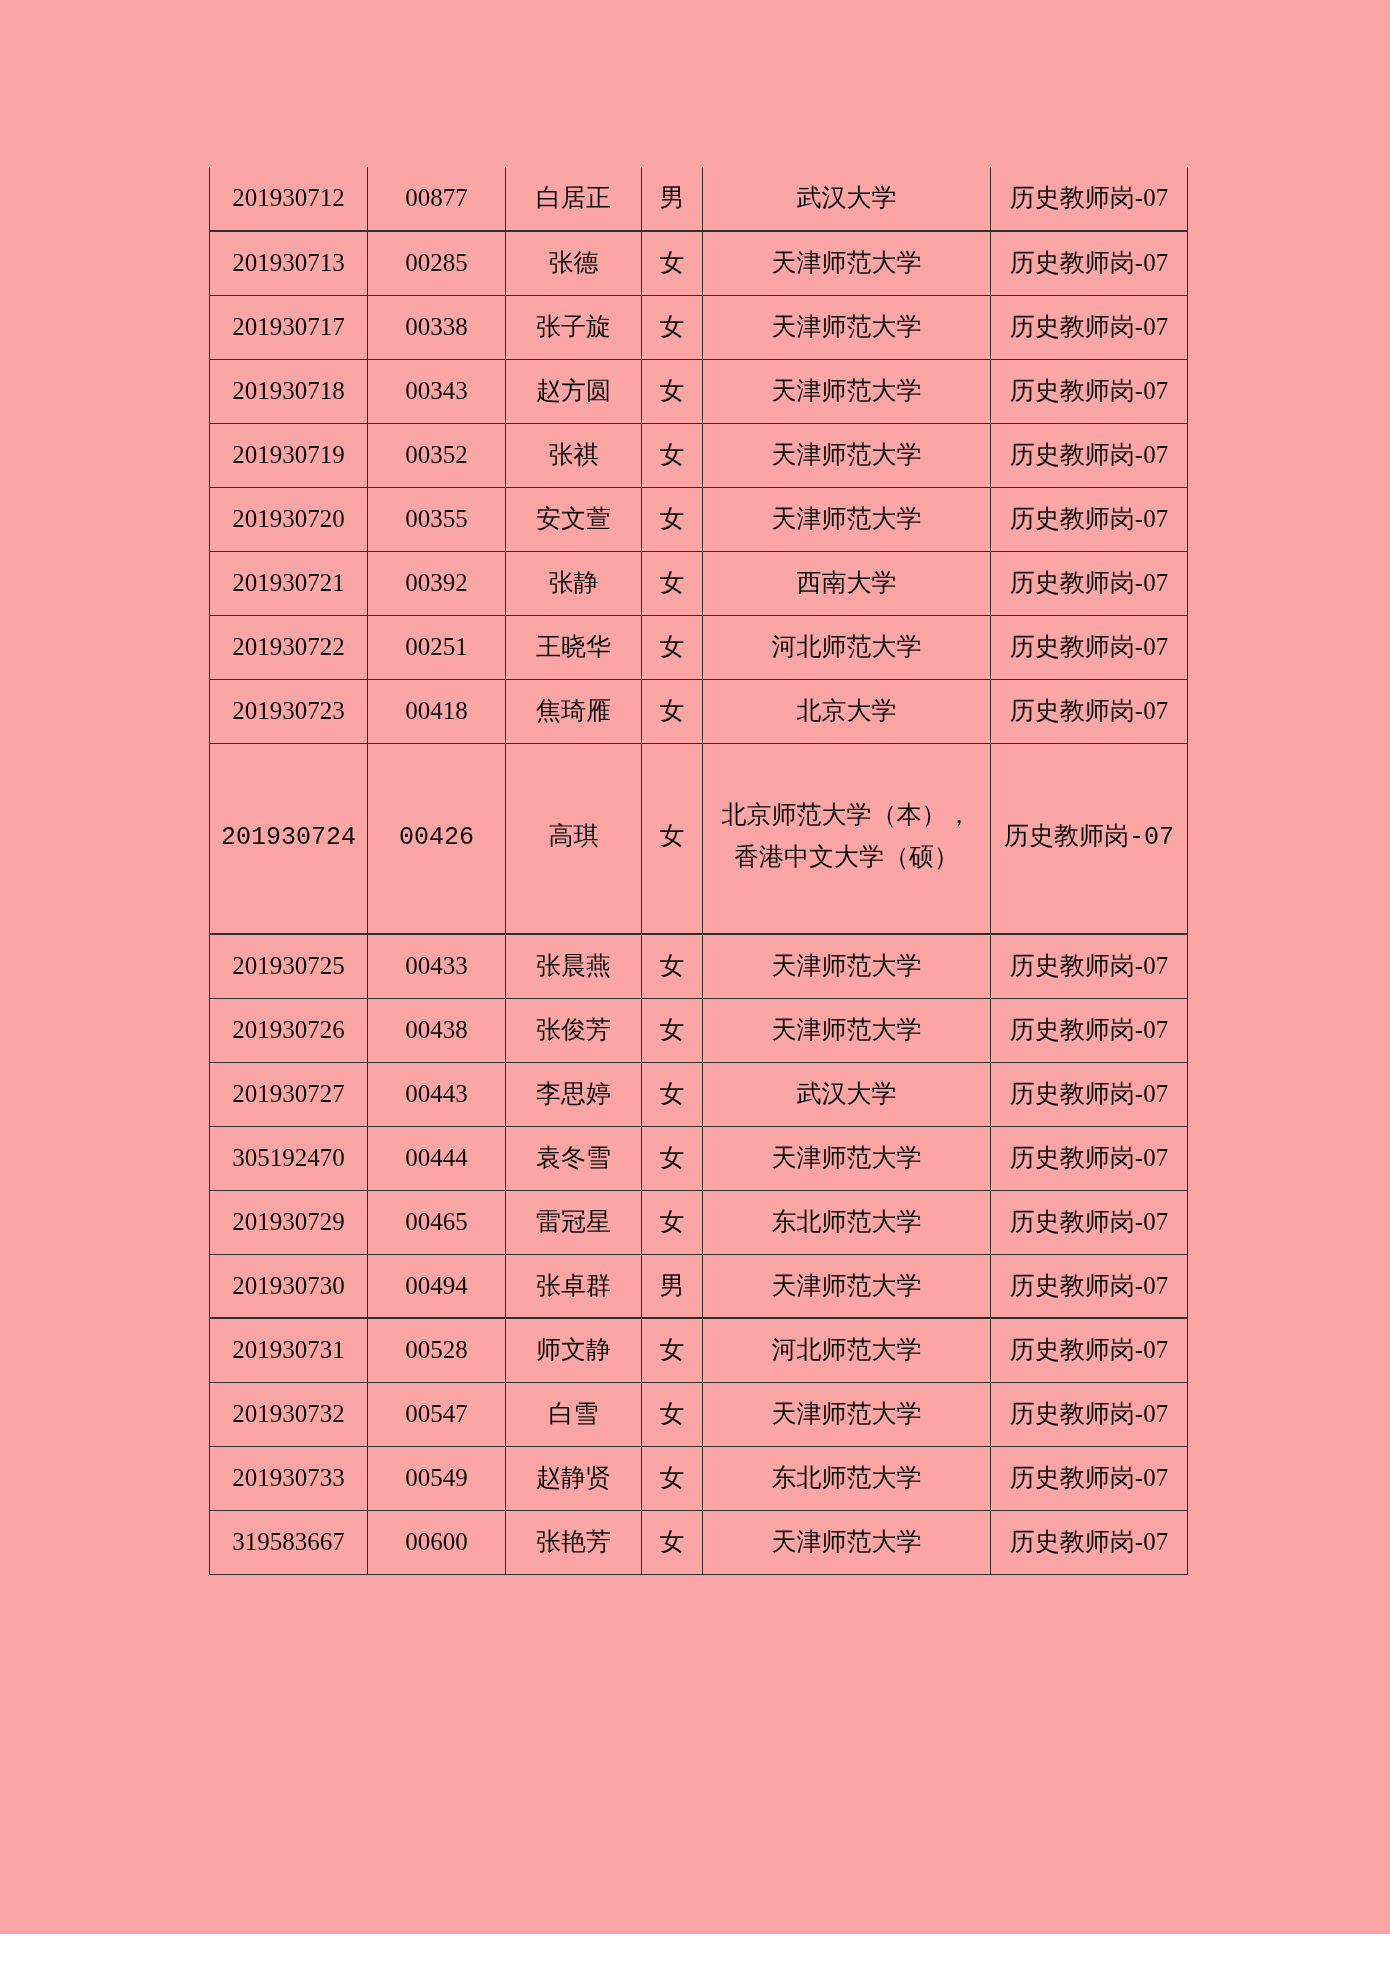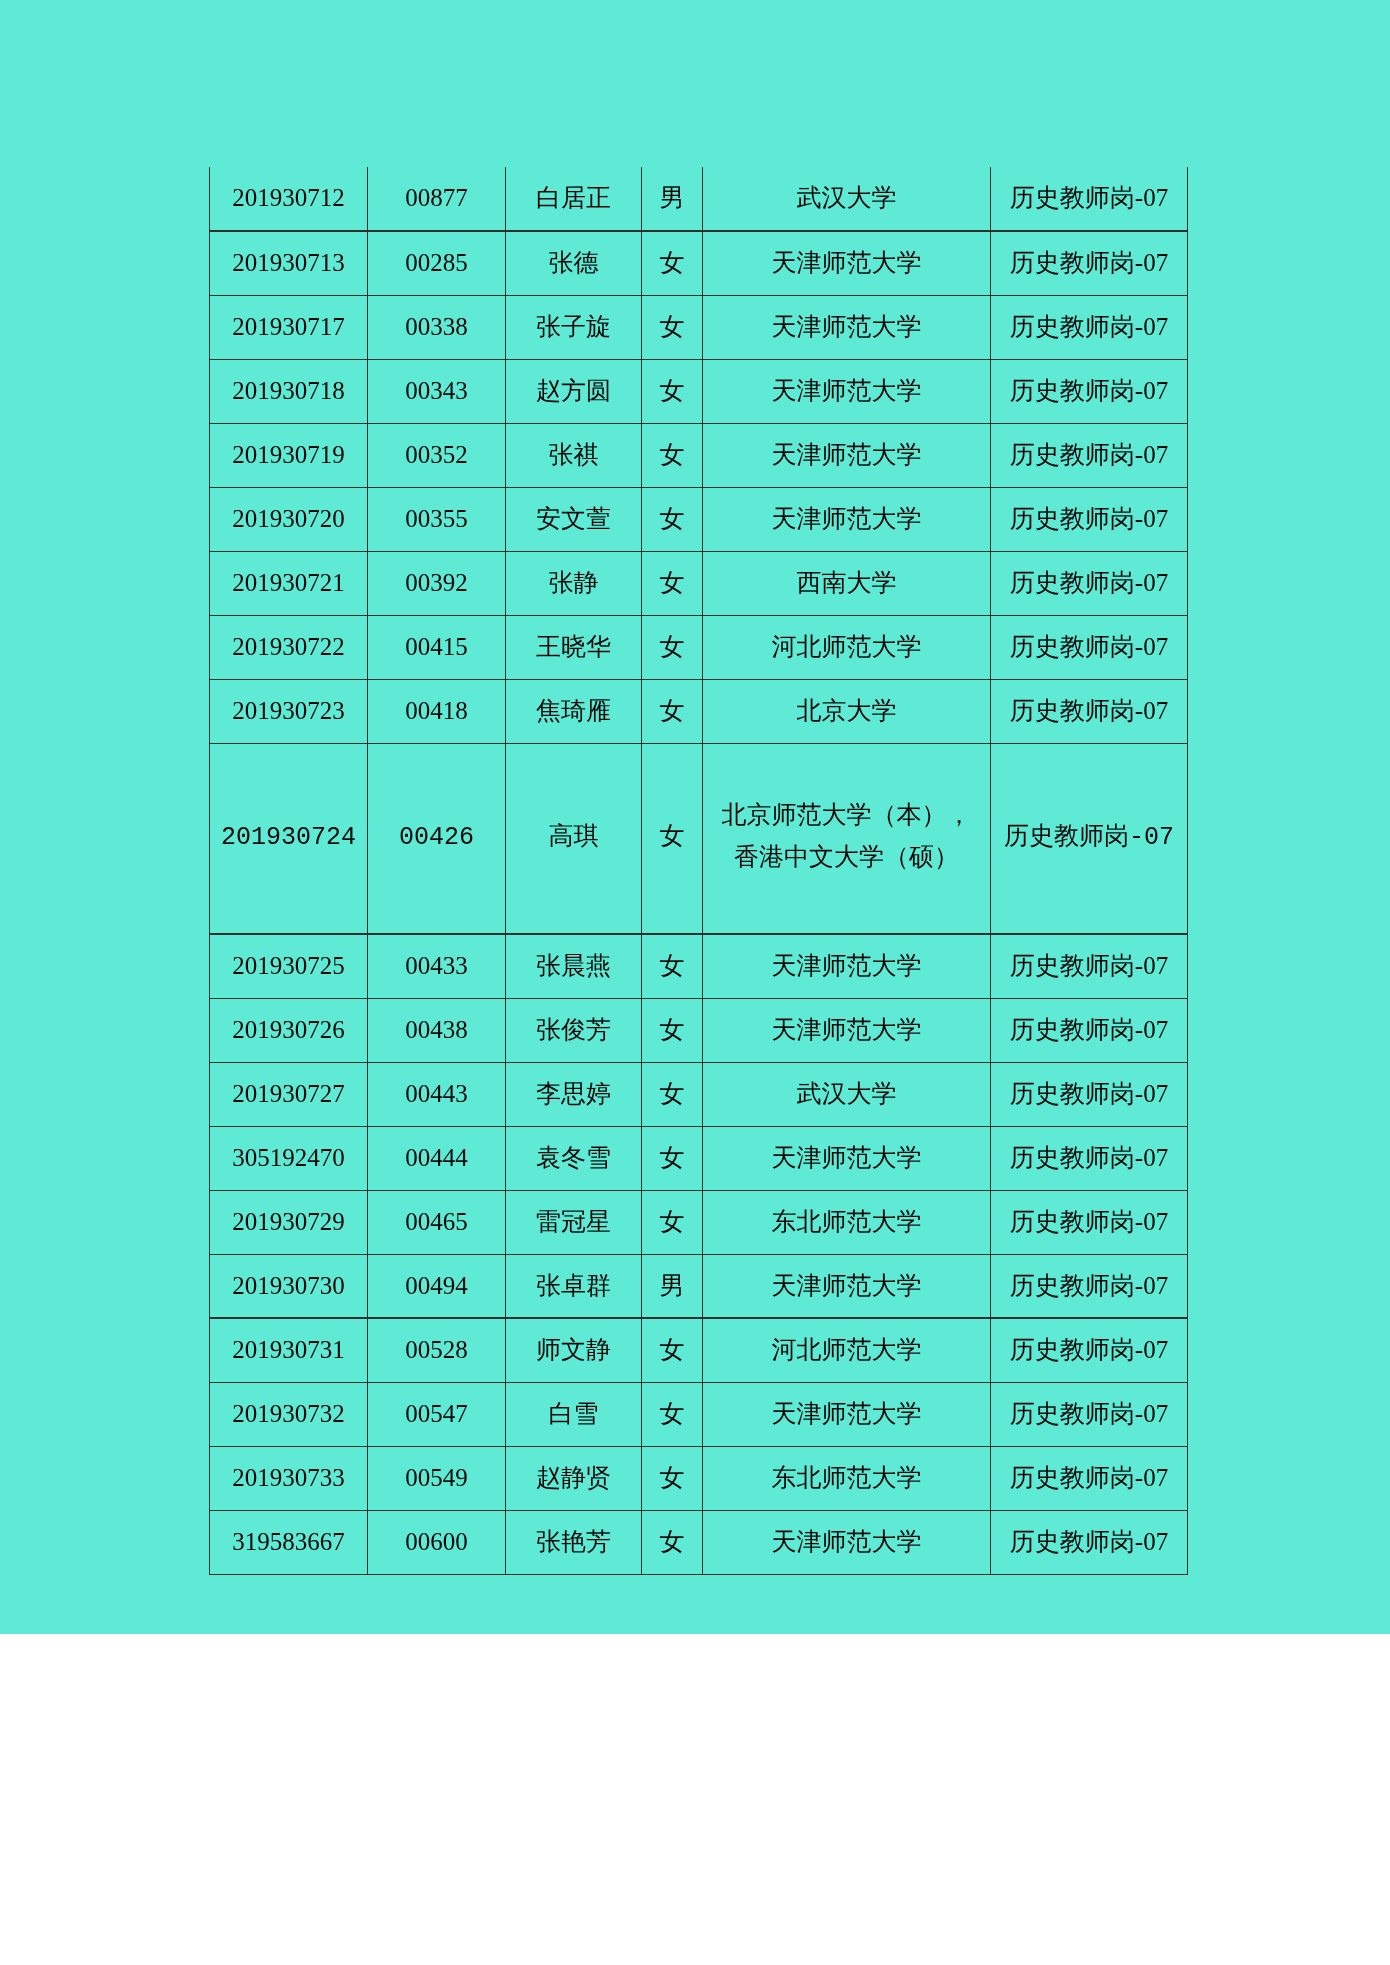--- a/index.html
+++ b/index.html
@@ -3,22 +3,22 @@
 <meta charset="utf-8">
 <style>
   html, body {
     margin: 0;
     padding: 0;
     background: #ffffff;
   }
   .page {
     position: relative;
     width: 1390px;
-    height: 1634px;
-    background: #5eead4;
+    height: 1934px;
+    background: #fca5a5;
     overflow: hidden;
     font-family: "Liberation Serif", "DejaVu Serif", serif;
     color: #0a0a0a;
   }
   table.candidates {
     position: absolute;
     left: 209px;
     top: 167px;
     width: 978px;
     border-collapse: collapse;
@@ -115,21 +115,21 @@
         <tr>
           <td>201930721</td>
           <td>00392</td>
           <td>张静</td>
           <td>女</td>
           <td>西南大学</td>
           <td>历史教师岗-07</td>
         </tr>
         <tr>
           <td>201930722</td>
-          <td>00415</td>
+          <td>00251</td>
           <td>王晓华</td>
           <td>女</td>
           <td>河北师范大学</td>
           <td>历史教师岗-07</td>
         </tr>
         <tr>
           <td>201930723</td>
           <td>00418</td>
           <td>焦琦雁</td>
           <td>女</td>

